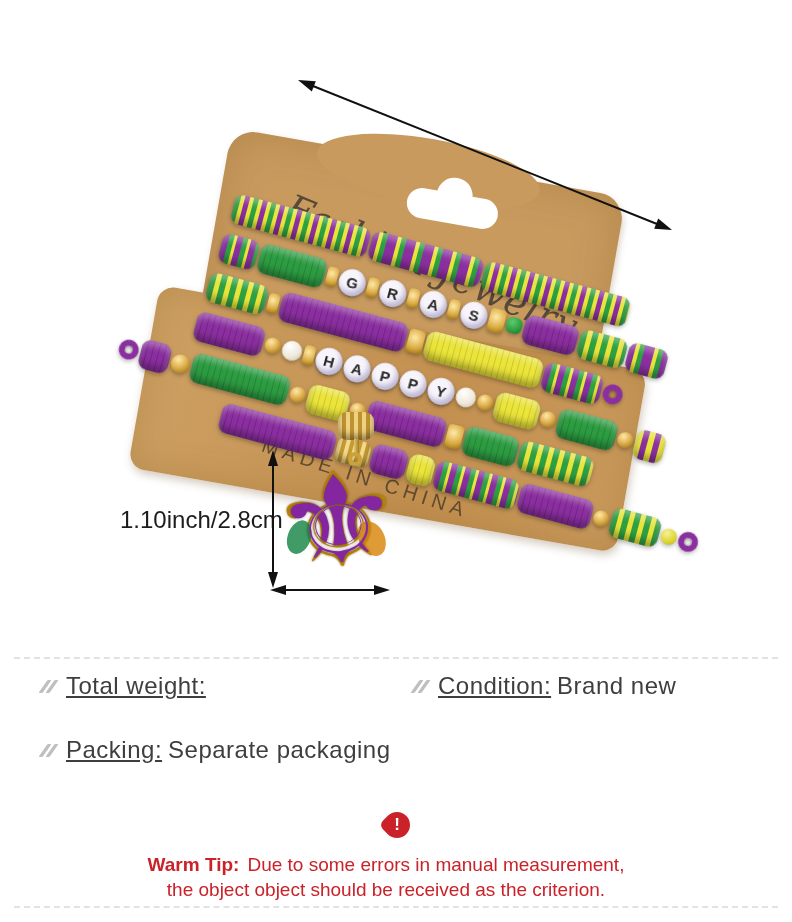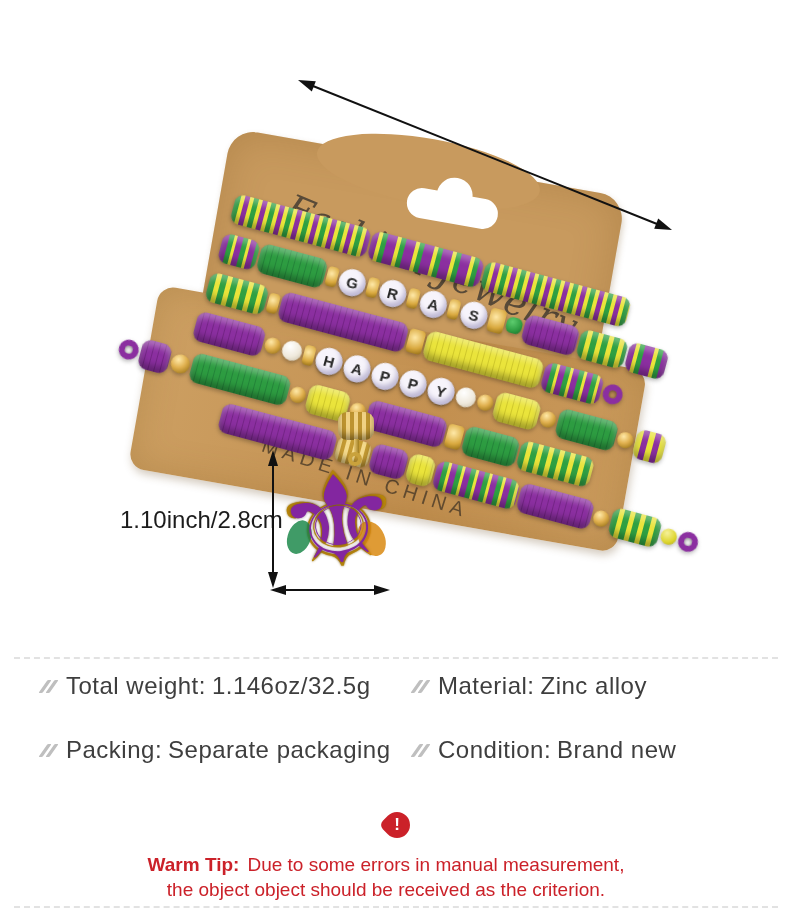--- a/index.html
+++ b/index.html
@@ -88,21 +88,21 @@
   .acc-green{left:18px;top:62px;width:20px;height:34px;background:#1f8a4c;transform:rotate(18deg);}
   .acc-orange{left:78px;top:70px;width:22px;height:36px;background:#d98a12;transform:rotate(-14deg);}
 
   
   .divider{position:absolute;left:14px;right:14px;border-top:2px dashed #e2e2e2;z-index:0;}
   #divider-1{top:657px;}
   #divider-2{top:906px;}
   .specs{position:absolute;left:40px;top:672px;width:714px;display:grid;
     grid-template-columns:372px 1fr;row-gap:36px;z-index:2;}
   .spec-item{display:flex;align-items:center;font-size:24px;color:#3e3e3e;letter-spacing:.5px;white-space:nowrap;}
-  .spec-label{margin-right:6px;}
+  .spec-label{margin-right:6px;text-decoration:underline;}
   .dslash{position:relative;width:16px;height:13px;display:inline-block;margin-right:10px;}
   .dslash i{position:absolute;top:0;bottom:0;width:4px;background:#bfbfbf;transform:skewX(-35deg);border-radius:1px;}
   .dslash i.b1{left:3px;} .dslash i.b2{left:10px;}
 
   
   .wt-icon{position:absolute;left:384px;top:812px;width:26px;height:26px;background:#cb2129;
     border-radius:50% 50% 50% 6px;transform:rotate(45deg);z-index:2;}
   .wt-icon span{display:block;transform:rotate(-45deg);color:#ffffff;font-weight:bold;font-size:17px;
     line-height:26px;text-align:center;}
   .wt-text{position:absolute;left:0;top:852px;width:772px;text-align:center;color:#cb2129;
@@ -240,46 +240,37 @@
 
   <div id="divider-1" class="divider"></div>
 
   <div class="specs">
     <div class="spec-item">
       <span class="dslash">
           <i class="b1"></i>
           <i class="b2"></i>
         </span>
       <span class="spec-label">Total weight:</span>
-      <span class="spec-value">1.146oz/32.5g</span>
     </div>
     <div class="spec-item">
       <span class="dslash">
           <i class="b1"></i>
           <i class="b2"></i>
         </span>
-      <span class="spec-label">Material:</span>
-      <span class="spec-value">Zinc alloy</span>
+      <span class="spec-label">Condition:</span>
+      <span class="spec-value">Brand new</span>
     </div>
     <div class="spec-item">
       <span class="dslash">
           <i class="b1"></i>
           <i class="b2"></i>
         </span>
       <span class="spec-label">Packing:</span>
       <span class="spec-value">Separate packaging</span>
     </div>
-    <div class="spec-item">
-      <span class="dslash">
-          <i class="b1"></i>
-          <i class="b2"></i>
-        </span>
-      <span class="spec-label">Condition:</span>
-      <span class="spec-value">Brand new</span>
-    </div>
   </div>
 
   <div class="wt-icon">
     <span>!</span>
   </div>
   <div class="wt-text">
     <div><b>Warm Tip:</b><span>Due to some errors in manual measurement,</span></div>
     <div>the object object should be received as the criterion.</div>
   </div>
   <div id="divider-2" class="divider"></div>

